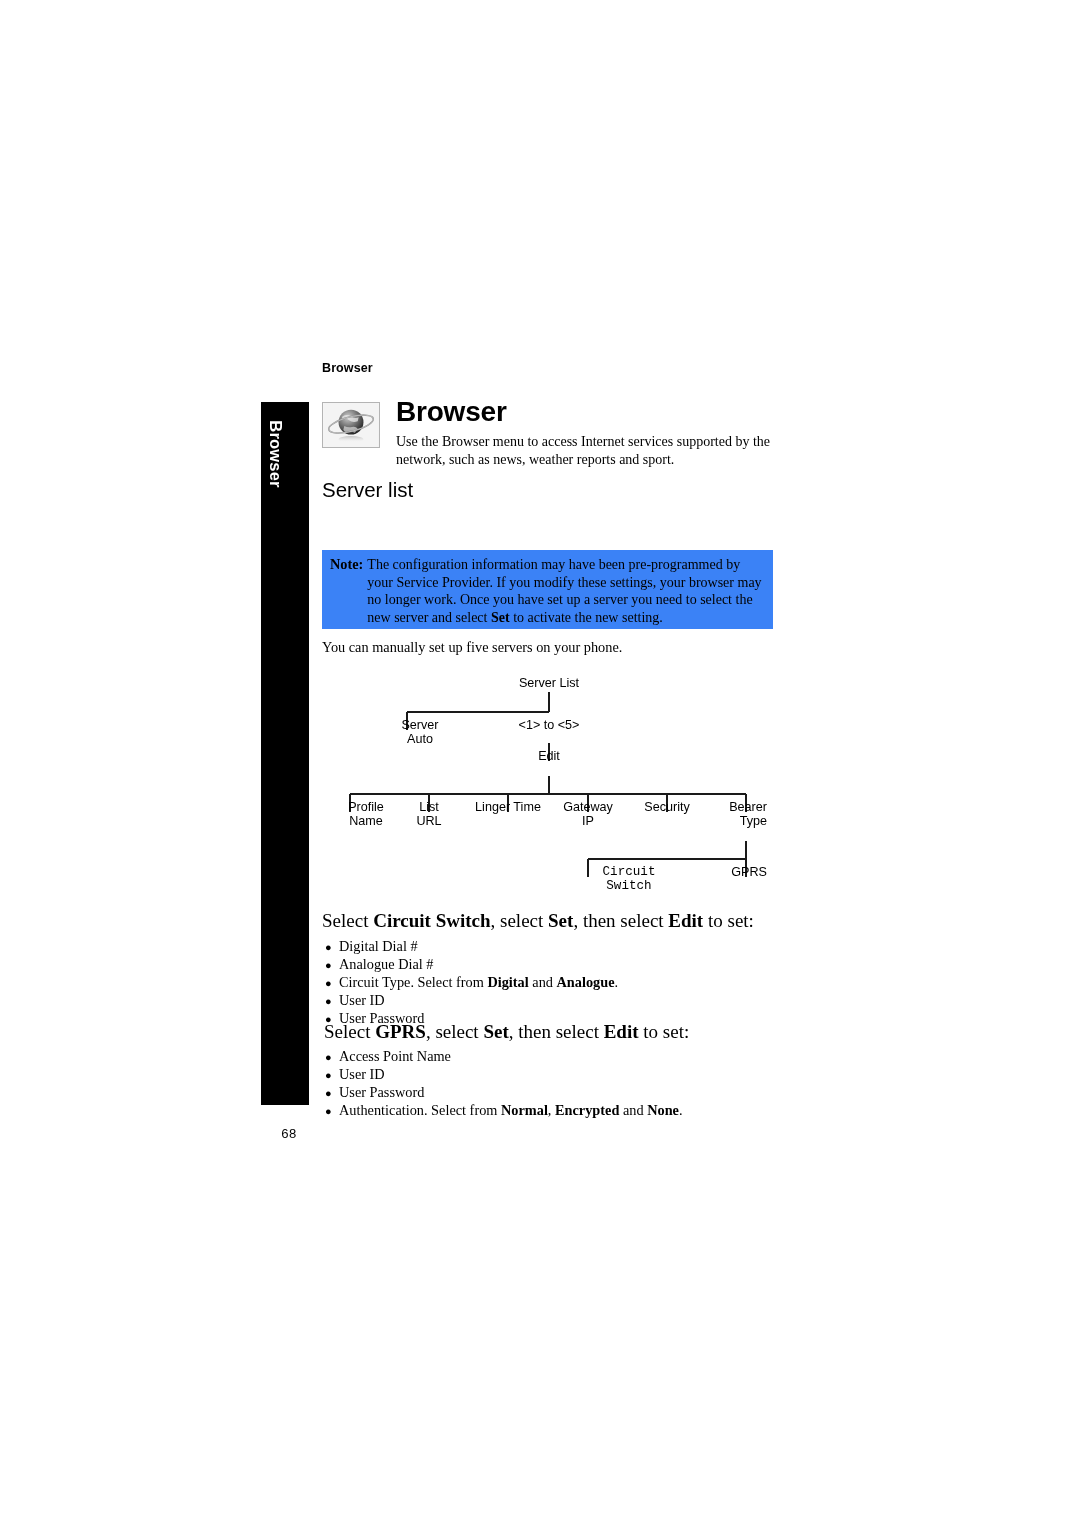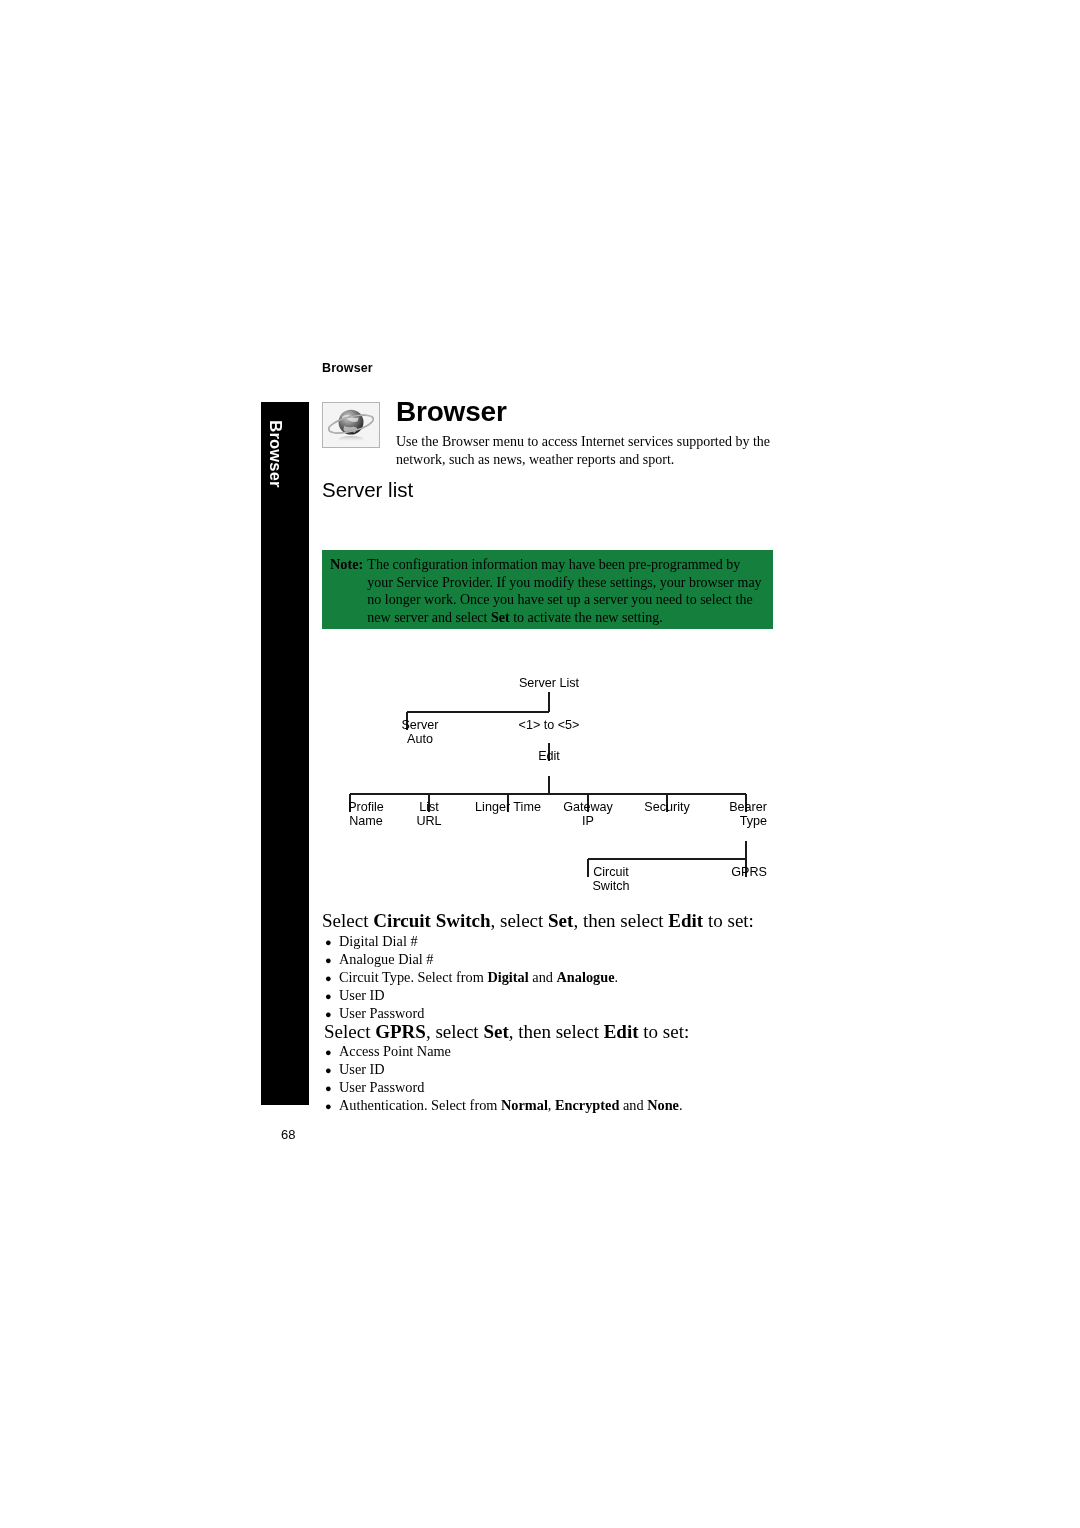--- a/index.html
+++ b/index.html
@@ -115,21 +115,21 @@
   #para-intro  { left: 322px; top: 508px; width: 452px; }
   #para-manual { left: 322px; top: 639px; width: 452px; }
 
   
   .note-box {
     position: absolute;
     left: 322px;
     top: 550px;
     width: 451px;
     height: 79px;
-    background: #15803d;
+    background: #3b82f6;
     box-sizing: border-box;
     padding: 6px 8px 6px 8px;
   }
   .note-row { display: flex; }
   .note-label {
     font-weight: bold;
     font-size: 14.3px;
     line-height: 17.6px;
     flex: 0 0 auto;
     padding-right: 4px;
@@ -163,36 +163,36 @@
   
   .lead-line {
     position: absolute;
     font-size: 19px;
     line-height: 17.6px;
     white-space: nowrap;
   }
   .bullet {
     position: absolute;
     font-size: 14.3px;
-    line-height: 17px;
+    line-height: 26px;
     white-space: nowrap;
   }
   .bullet .dot {
     display: inline-block;
     width: 14px;
     font-size: 11px;
     vertical-align: baseline;
   }
 
   
   .page-number {
     position: absolute;
     left: 281px;
     top: 1127px;
-    font-family: Liberation Sans, sans-serif;
+    font-family: Liberation Mono, monospace;
     font-size: 13px;
   }
 
   b { font-weight: bold; }
 </style>
 </head>
 <body>
 
 <div id="page">
 
@@ -233,20 +233,21 @@
 
 
   <div class="note-box">
     <div class="note-row">
       <span class="note-label">Note:</span>
       <span class="note-text"><span>The configuration information may have been pre-programmed by your Service Provider. If you modify these settings, your browser may no longer work.</span>
         <span>Once you have set up a server you need to select the new server and select </span><b>Set</b><span> to activate the new setting.</span></span>
     </div>
   </div>
 
+  <div class="para" id="para-manual">You can manually set up five servers on your phone.</div>
 
   <div class="tree">
     <svg width="452" height="232" xmlns="http://www.w3.org/2000/svg">
       <g stroke="#1a1a1a" stroke-width="1.5" fill="none" shape-rendering="crispEdges">
 
         <line x1="227" y1="24" x2="227" y2="44"></line>
 
         <line x1="85" y1="44" x2="227" y2="44"></line>
 
         <line x1="85" y1="44" x2="85" y2="62"></line>
@@ -292,21 +293,21 @@
     <div class="node" style="left:140px; top:132px; width:92px;">Linger Time</div>
 
     <div class="node" style="left:226px; top:132px; width:80px;">Gateway
 IP</div>
 
     <div class="node" style="left:308px; top:132px; width:74px;">Security</div>
 
     <div class="node right" style="left:378px; top:132px; width:67px;">Bearer
 Type</div>
 
-    <div class="node left" style="left:249px; top:197px; width:80px;">Circuit
+    <div class="node left" style="left:267px; top:197px; width:80px;font-family:Liberation Mono, monospace;">Circuit
 Switch</div>
 
     <div class="node right" style="left:372px; top:197px; width:73px;">GPRS</div>
   </div>
 
   <div class="lead-line" style="left:322px; top:912px;">
     <span>Select </span><b>Circuit Switch</b><span>, select </span><b>Set</b><span>, then select </span><b>Edit</b><span> to set:</span>
   </div>
 
   <div class="bullet" style="left:325px; top:933px;">

